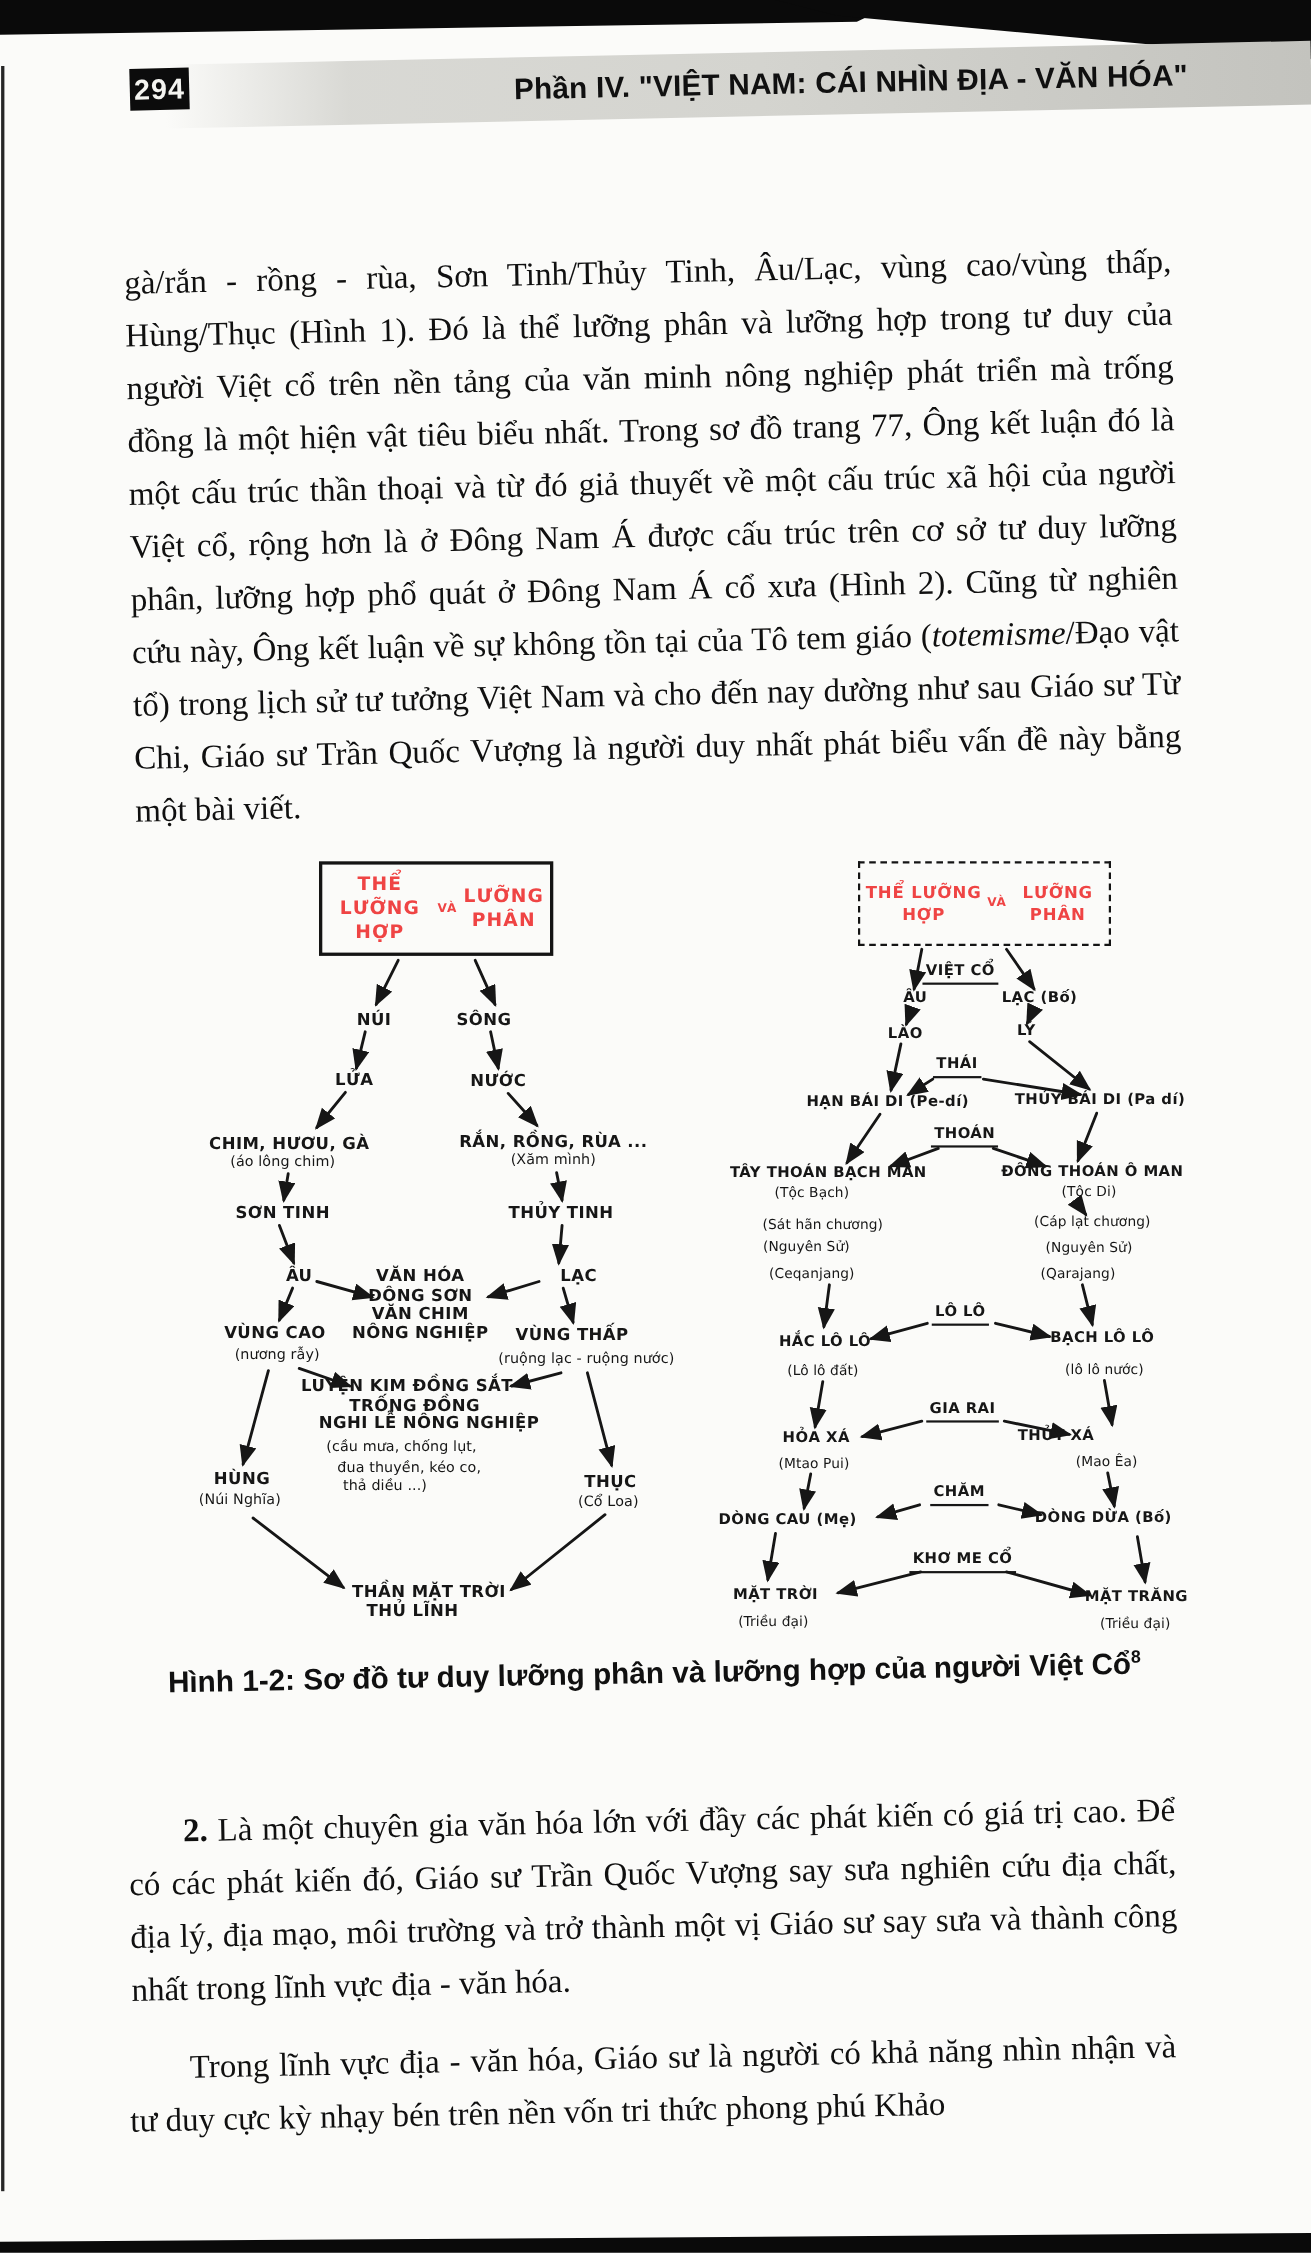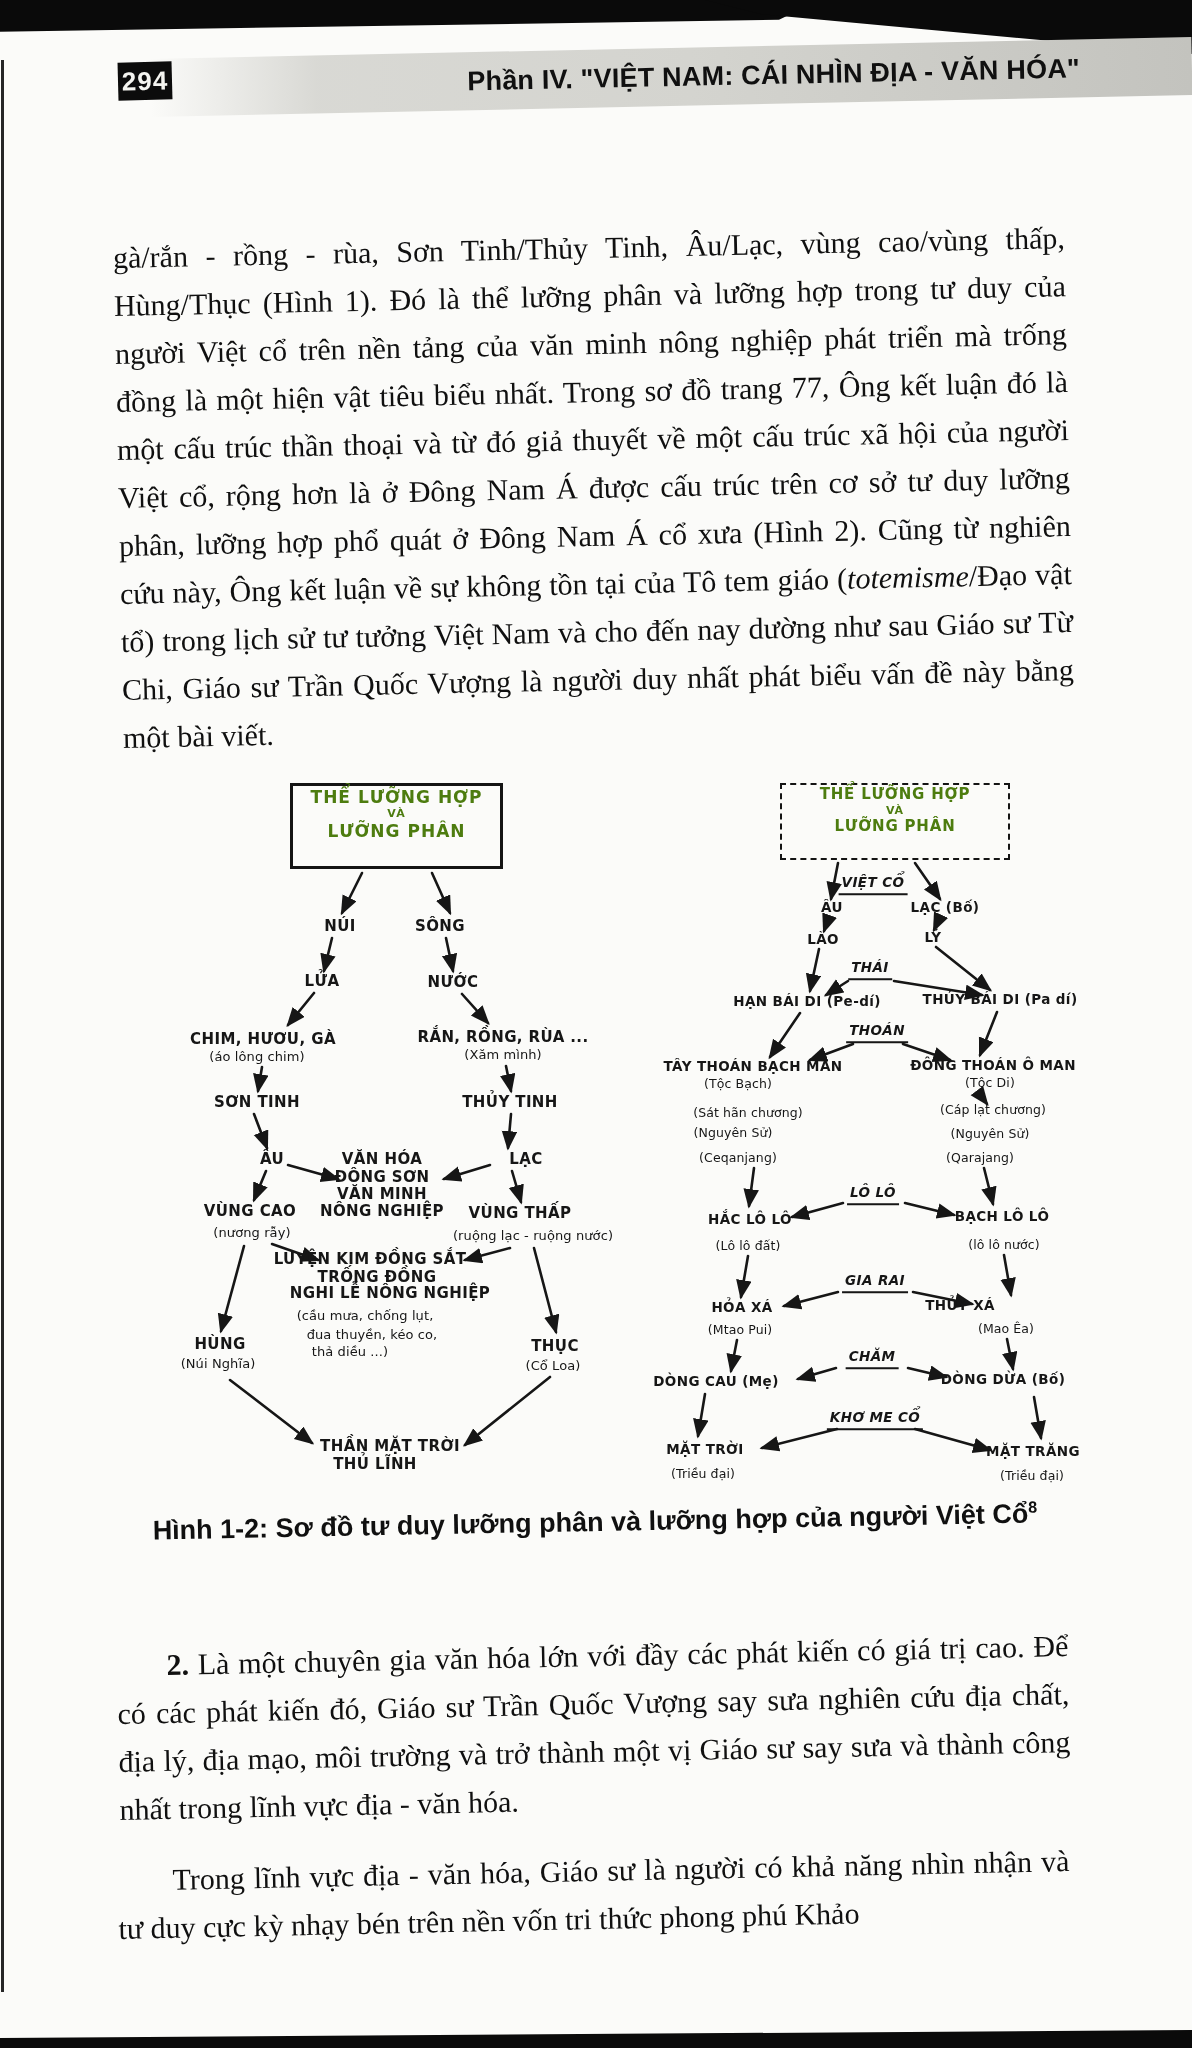--- a/index.html
+++ b/index.html
@@ -41,24 +41,24 @@
   #figure-caption sup{font-size:60%;}
 
   
   #diagram{position:absolute;left:120px;top:755px;width:1010px;height:742px;}
   #arrows{position:absolute;left:0;top:0;}
   .dn{position:absolute;transform:translate(-50%,-50%);white-space:nowrap;color:#161616;
       font:700 15px/1.15 "DejaVu Sans",sans-serif;letter-spacing:.4px;}
   .dn.sub{font:500 13px/1.1 "DejaVu Sans",sans-serif;letter-spacing:.1px;}
   .dn.rt{font-size:13.5px;}
   .dn.rt.sub{font-size:12.5px;font-weight:500;}
-  .dn.u{border-bottom:2.5px solid #161616;padding:0 3px 2px;font-style:italic;}
-  .rootbox{position:absolute;border:3.5px solid #141414;display:flex;flex-direction:column;
+  .dn.u{border-bottom:2.5px solid #161616;padding:0 3px 2px;}
+  .rootbox{position:absolute;border:3.5px solid #141414;display:flex;flex-direction:row;
     align-items:center;text-align:center;box-sizing:border-box;
-    font:700 17px/1.3 "DejaVu Sans",sans-serif;letter-spacing:1px;color:#4d7c0f;background:transparent;}
+    font:700 17px/1.3 "DejaVu Sans",sans-serif;letter-spacing:1px;color:#ef4444;background:transparent;}
   .rootbox .mid{font-size:11px;line-height:1.1;}
   .rootbox.dashed{border:2.5px dashed #141414;font-size:15px;letter-spacing:.8px;}
 </style>
 </head>
 <body>
 
 <div class="art" id="art-top-left"></div>
 <div class="art" id="art-top-right"></div>
 <div class="art" id="art-bottom"></div>
 <div class="art" id="art-left-line"></div>
@@ -144,21 +144,21 @@
   <div class="dn" style="left:143px;top:285px">CHIM, HƯƠU, GÀ</div>
   <div class="dn sub" style="left:137px;top:302px">(áo lông chim)</div>
   <div class="dn" style="left:383px;top:283px">RẮN, RỒNG, RÙA ...</div>
   <div class="dn sub" style="left:383px;top:300px">(Xăm mình)</div>
   <div class="dn" style="left:137px;top:348px">SƠN TINH</div>
   <div class="dn" style="left:390px;top:348px">THỦY TINH</div>
   <div class="dn" style="left:152px;top:405px">ÂU</div>
   <div class="dn" style="left:406px;top:405px">LẠC</div>
   <div class="dn" style="left:262px;top:405px">VĂN HÓA</div>
   <div class="dn" style="left:262px;top:423px">ĐÔNG SƠN</div>
-  <div class="dn" style="left:262px;top:440px">VĂN MINH</div>
+  <div class="dn" style="left:262px;top:440px">VĂN CHIM</div>
   <div class="dn" style="left:262px;top:457px">NÔNG NGHIỆP</div>
   <div class="dn" style="left:130px;top:457px">VÙNG CAO</div>
   <div class="dn sub" style="left:132px;top:478px">(nương rẫy)</div>
   <div class="dn" style="left:400px;top:459px">VÙNG THẤP</div>
   <div class="dn sub" style="left:413px;top:481px">(ruộng lạc - ruộng nước)</div>
   <div class="dn" style="left:250px;top:505px">LUYỆN KIM ĐỒNG SẮT</div>
   <div class="dn" style="left:257px;top:523px">TRỐNG ĐỒNG</div>
   <div class="dn" style="left:270px;top:539px">NGHI LỄ NÔNG NGHIỆP</div>
   <div class="dn sub" style="left:245px;top:561px">(cầu mưa, chống lụt,</div>
   <div class="dn sub" style="left:252px;top:580px">đua thuyền, kéo co,</div>

